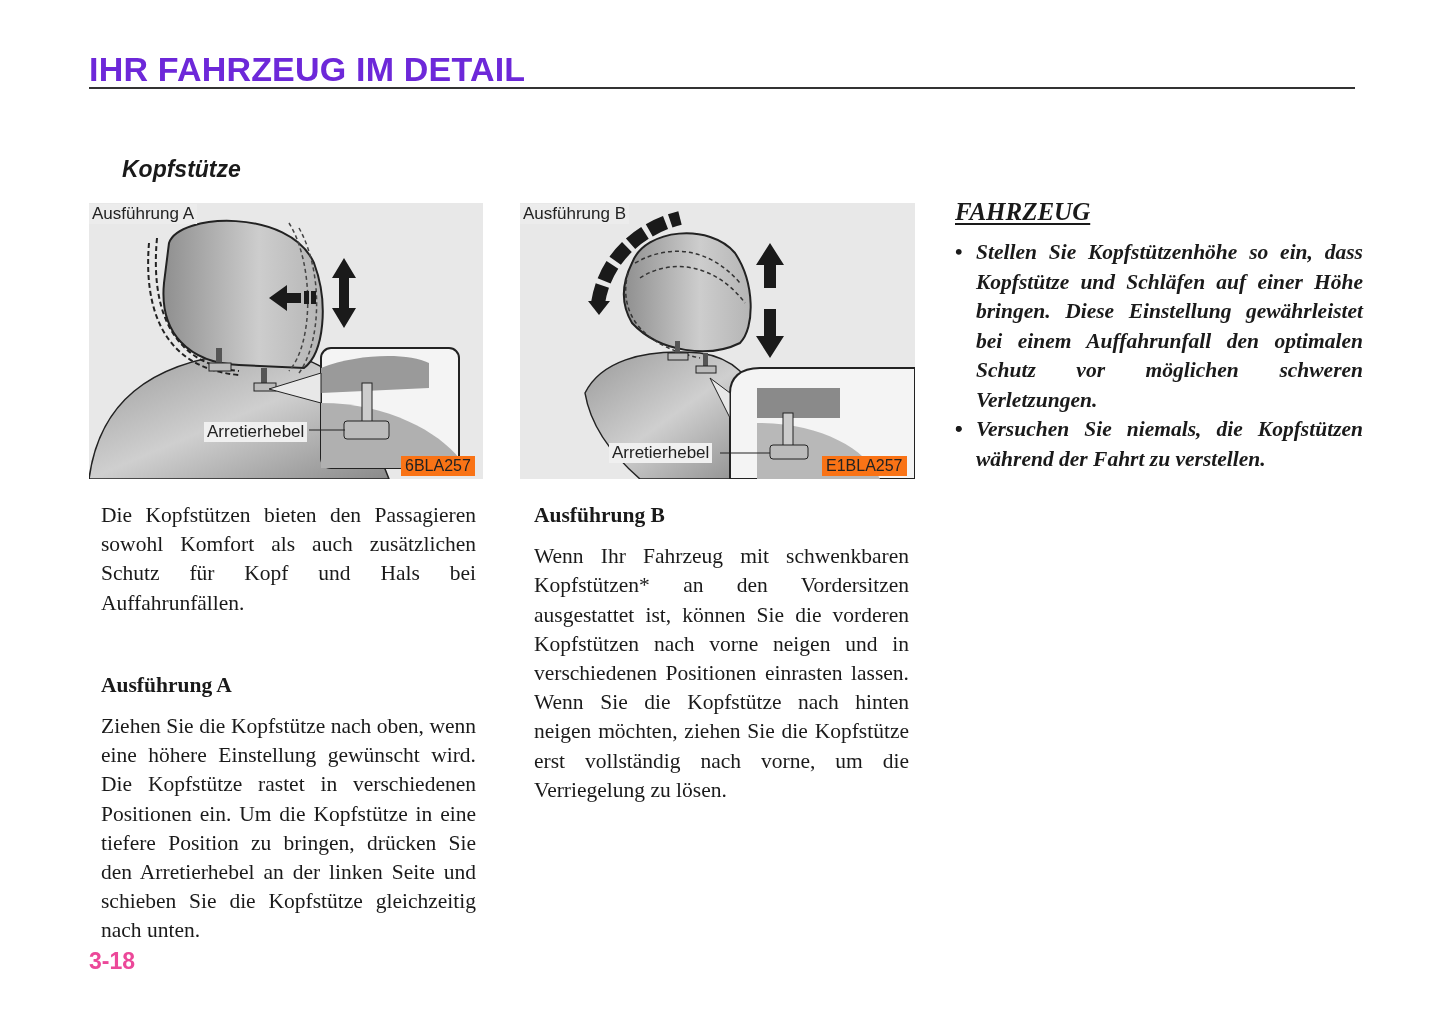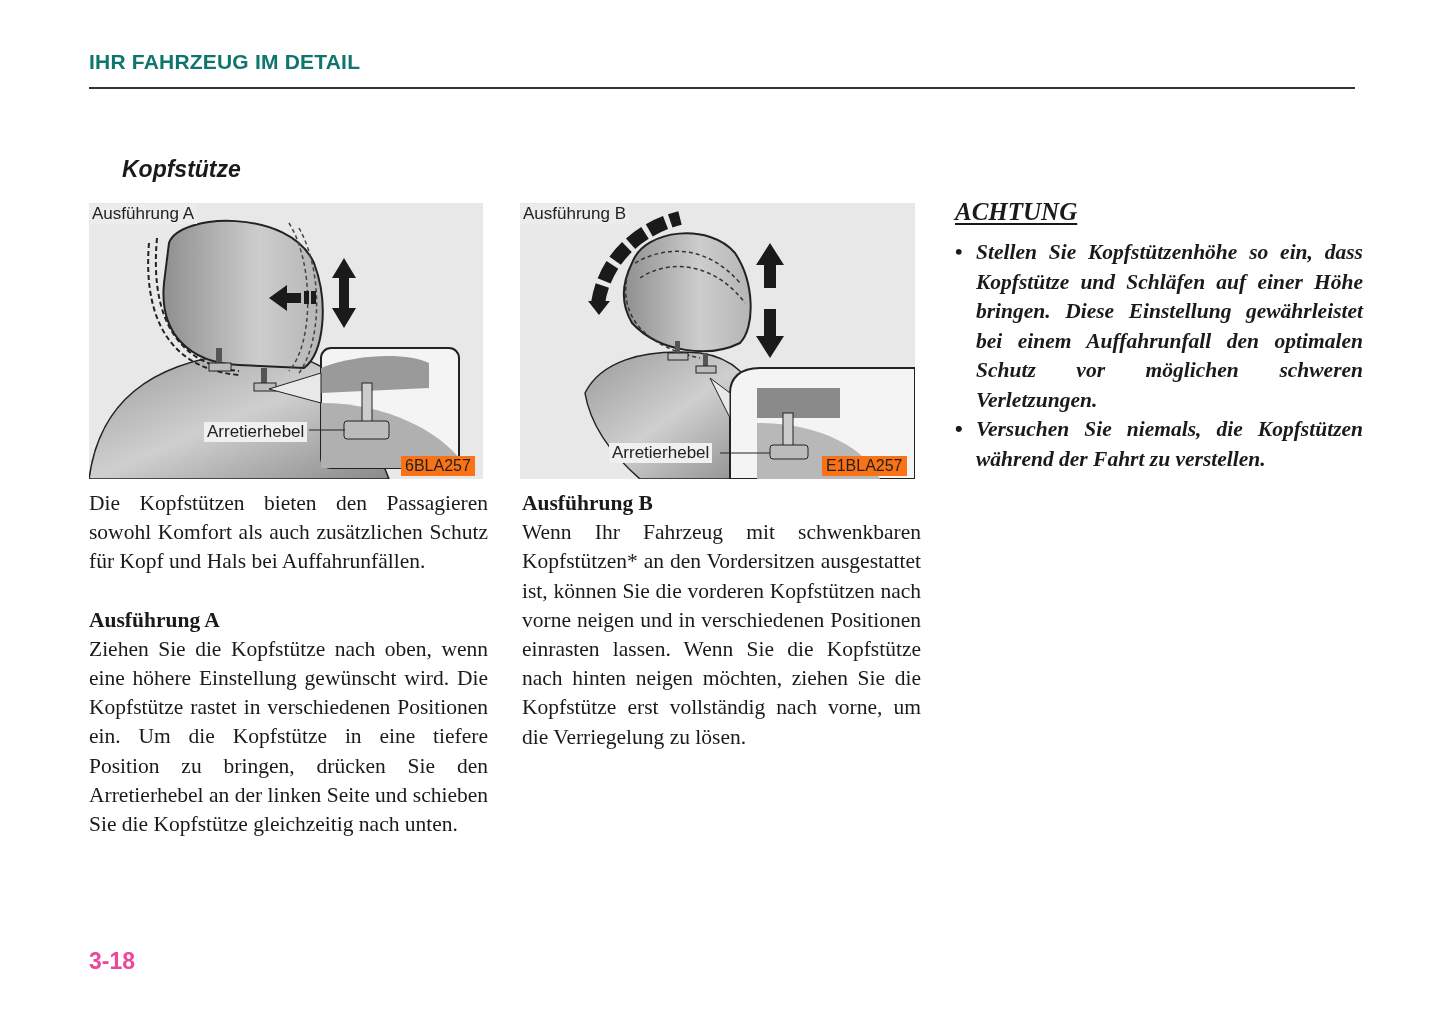--- a/index.html
+++ b/index.html
@@ -1,30 +1,30 @@
 <!DOCTYPE html>
 <html><head>
 <meta charset="utf-8">
 <style>
   html, body { margin:0; padding:0; background:#ffffff; }
   body { width:1445px; height:1026px; position:relative; overflow:hidden; color:#1a1a1a; }
-  .header-title { position:absolute; left:89px; top:50px; font-family:"Liberation Sans", sans-serif; font-weight:bold; font-size:21px; letter-spacing:0.2px; color:#0f766e; }
+  .header-title { position:absolute; left:89px; top:50px; font-family:"Liberation Sans", sans-serif; font-weight:bold; font-size:34px; letter-spacing:0.2px; color:#6d28d9; }
   .header-rule { position:absolute; left:89px; top:87px; width:1266px; height:2px; background:#333; }
   .section-title { position:absolute; left:90px; top:156px; font-family:"Liberation Sans", sans-serif; font-weight:bold; font-style:italic; font-size:23px; color:#1a1a1a;margin-left:32px; }
 
   .figure { position:absolute; background:#e8e8e8; overflow:hidden; }
   .fig-a { left:89px; top:203px; width:394px; height:276px; }
   .fig-b { left:520px; top:203px; width:395px; height:276px; }
   .fig-label { position:absolute; font-family:"Liberation Sans", sans-serif; font-size:17px; color:#222; background:#ececec; padding:0 3px; line-height:20px; }
   .fig-code { position:absolute; font-family:"Liberation Sans", sans-serif; font-size:16px; color:#222; background:#f97316; padding:0 4px; line-height:20px; }
 
   .col-text { position:absolute; font-family:"Liberation Serif", serif; font-size:21.5px; line-height:29.2px; text-align:justify; color:#1a1a1a; }
   .col-a { left:89px; top:489px; width:399px; }
   .col-b { left:522px; top:489px; width:399px; }
-  .col-text p { margin:0; }
+  .col-text p { margin:12px; }
   .col-text .gap { height:29px; }
   .subhead { font-weight:bold; }
 
   .warn { position:absolute; left:955px; top:196px; width:408px; font-family:"Liberation Serif", serif; color:#1a1a1a; }
   .warn-title { font-size:25px; font-weight:bold; font-style:italic; text-decoration:underline; text-underline-offset:3px; margin:0 0 10px 0; line-height:32px; }
   .warn ul { list-style:none; margin:0; padding:0; }
   .warn li { position:relative; padding-left:21px; font-size:21.5px; font-weight:bold; font-style:italic; line-height:29.5px; text-align:justify; }
   .warn li .bullet { position:absolute; left:0; top:0; font-style:normal; }
 
   .page-num { position:absolute; left:89px; top:948px; font-family:"Liberation Sans", sans-serif; font-weight:bold; font-size:23px; color:#ec4899; }
@@ -125,21 +125,21 @@
   <p class="subhead">Ausführung A</p>
   <p>Ziehen Sie die Kopfstütze nach oben, wenn eine höhere Einstellung gewünscht wird. Die Kopfstütze rastet in verschiedenen Positionen ein. Um die Kopfstütze in eine tiefere Position zu bringen, drücken Sie den Arretierhebel an der linken Seite und schieben Sie die Kopfstütze gleichzeitig nach unten.</p>
 </div>
 
 <div class="col-text col-b">
   <p class="subhead">Ausführung B</p>
   <p>Wenn Ihr Fahrzeug mit schwenkbaren Kopfstützen* an den Vordersitzen ausgestattet ist, können Sie die vorderen Kopfstützen nach vorne neigen und in verschiedenen Positionen einrasten lassen. Wenn Sie die Kopfstütze nach hinten neigen möchten, ziehen Sie die Kopfstütze erst vollständig nach vorne, um die Verriegelung zu lösen.</p>
 </div>
 
 <div class="warn">
-  <div class="warn-title">ACHTUNG</div>
+  <div class="warn-title">FAHRZEUG</div>
   <ul>
     <li><span class="bullet">•</span><span>Stellen Sie Kopfstützenhöhe so ein, dass Kopfstütze und Schläfen auf einer Höhe bringen. Diese Einstellung gewährleistet bei einem Auffahrunfall den optimalen Schutz vor möglichen schweren Verletzungen.</span></li>
     <li><span class="bullet">•</span></li>
     <li><span class="bullet">•</span><span>Versuchen Sie niemals, die Kopfstützen während der Fahrt zu verstellen.</span></li>
   </ul>
 </div>
 
 <div class="page-num">3-18</div>
 
 </body></html>

